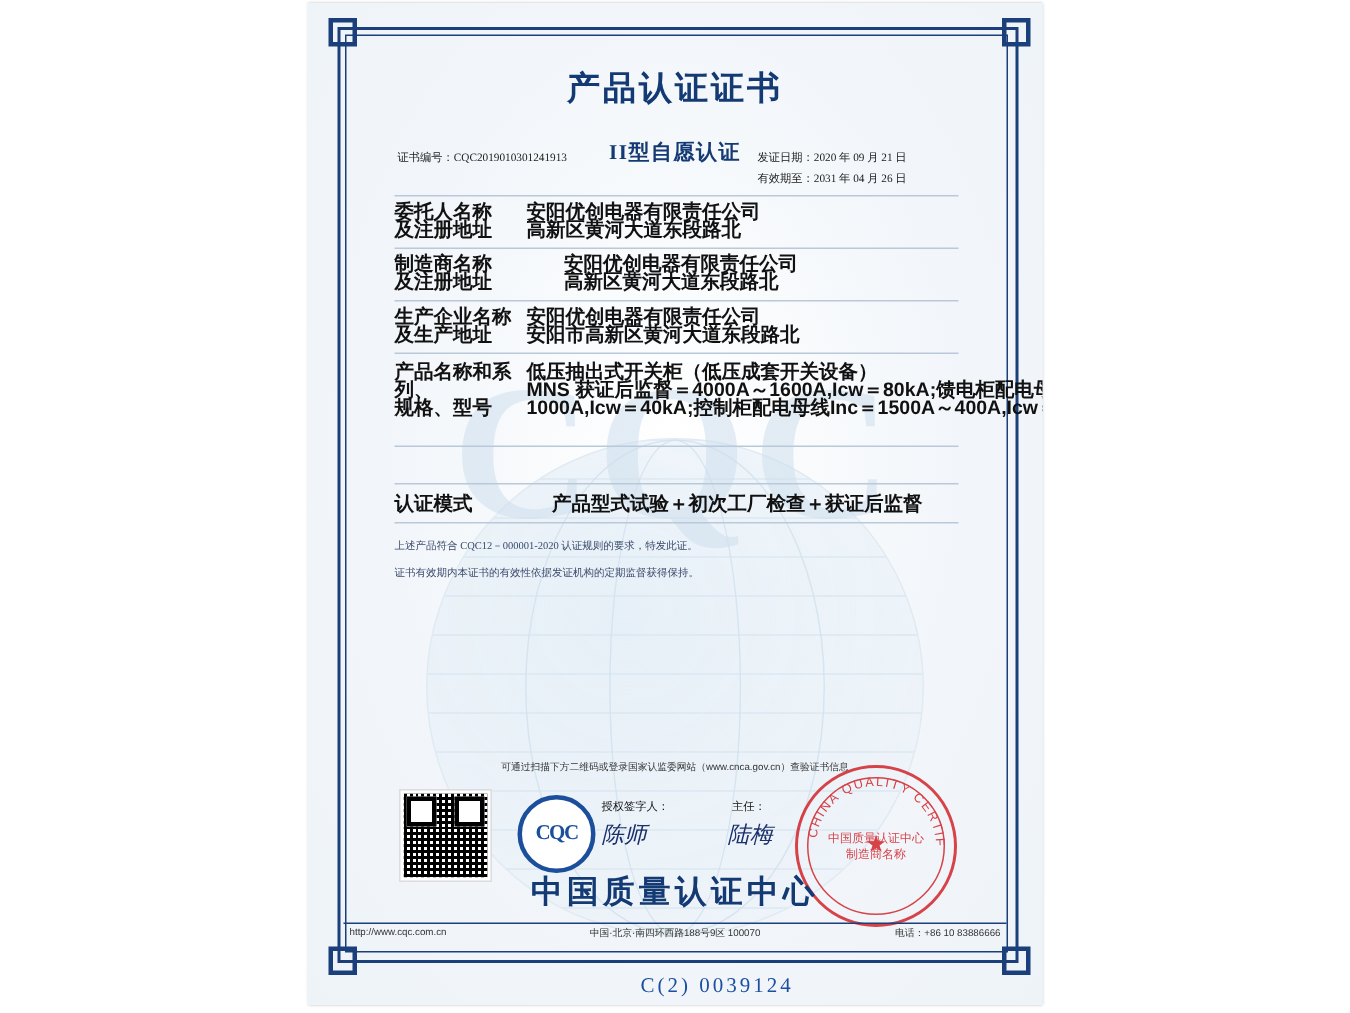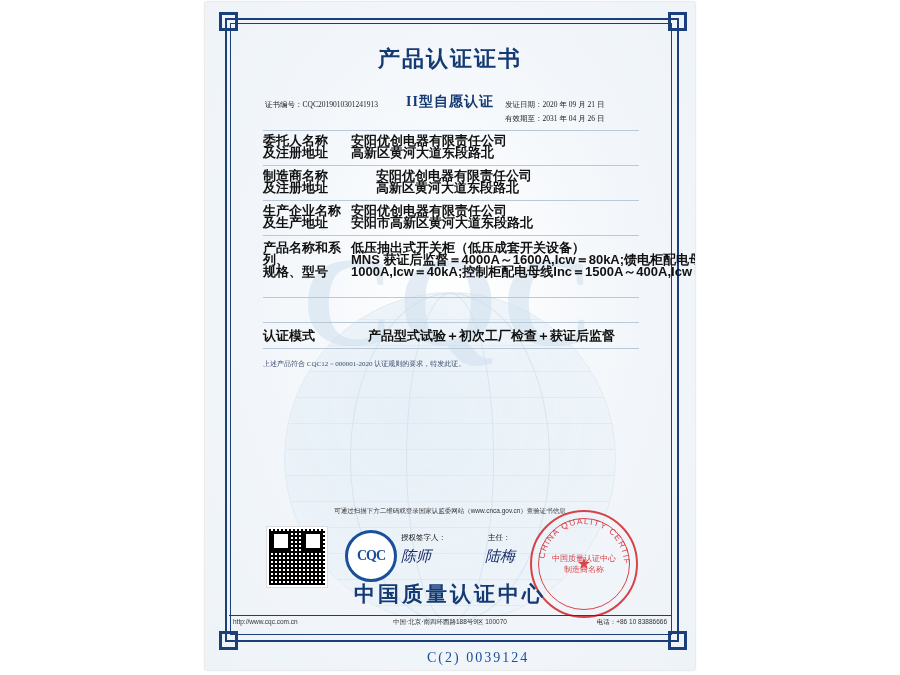--- a/index.html
+++ b/index.html
@@ -390,20 +390,21 @@
     <div class="sep" style="top:320px"></div>
 
     <div class="field" style="left:58px; top:328px; width:376px;">
       <div class="lab" style="width:105px">认证模式</div>
       <div class="val">产品型式试验＋初次工厂检查＋获证后监督</div>
     </div>
 
     <div class="sep" style="top:346px"></div>
 
     <div class="notes" style="top:354px">上述产品符合 CQC12－000001-2020 认证规则的要求，特发此证。</div>
+    <div class="notes" style="top:372px">证书有效期内本证书的有效性依据发证机构的定期监督获得保持。</div>
 
     <div class="footer-note">可通过扫描下方二维码或登录国家认监委网站（www.cnca.gov.cn）查验证书信息</div>
 
     <div class="qr"></div>
 
     <div class="cqc-logo">CQC</div>
 
     <div class="sig-label a">授权签字人：</div>
     <div class="sig-hand a">陈师</div>
     <div class="sig-label b">主任：</div>

